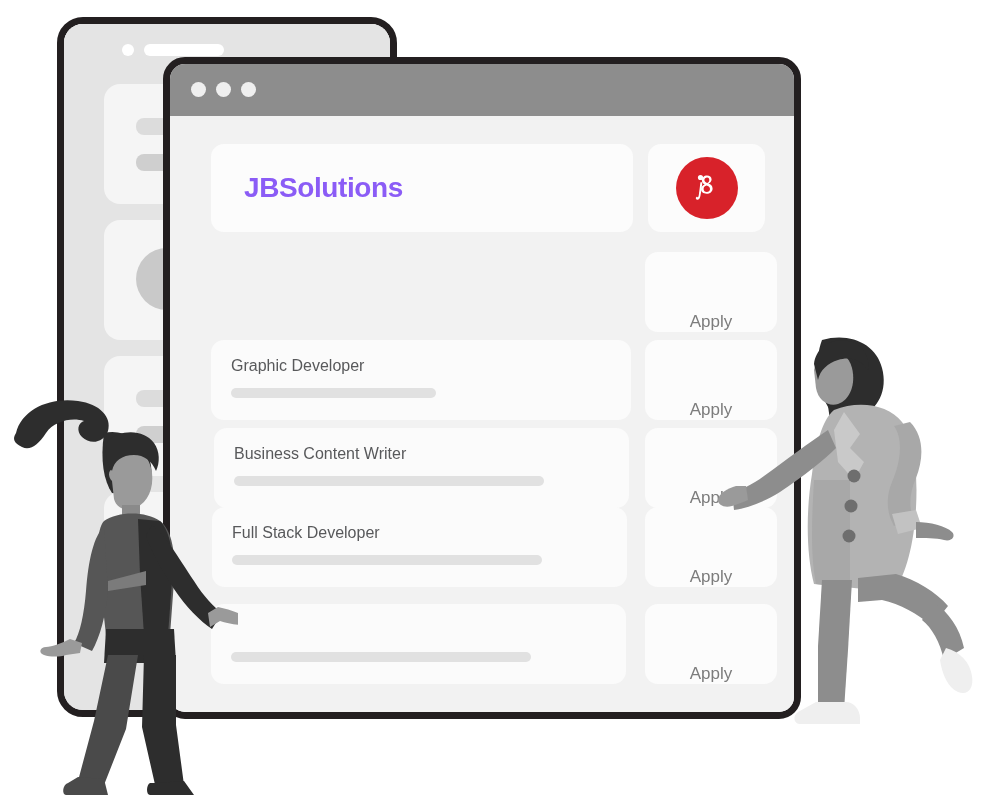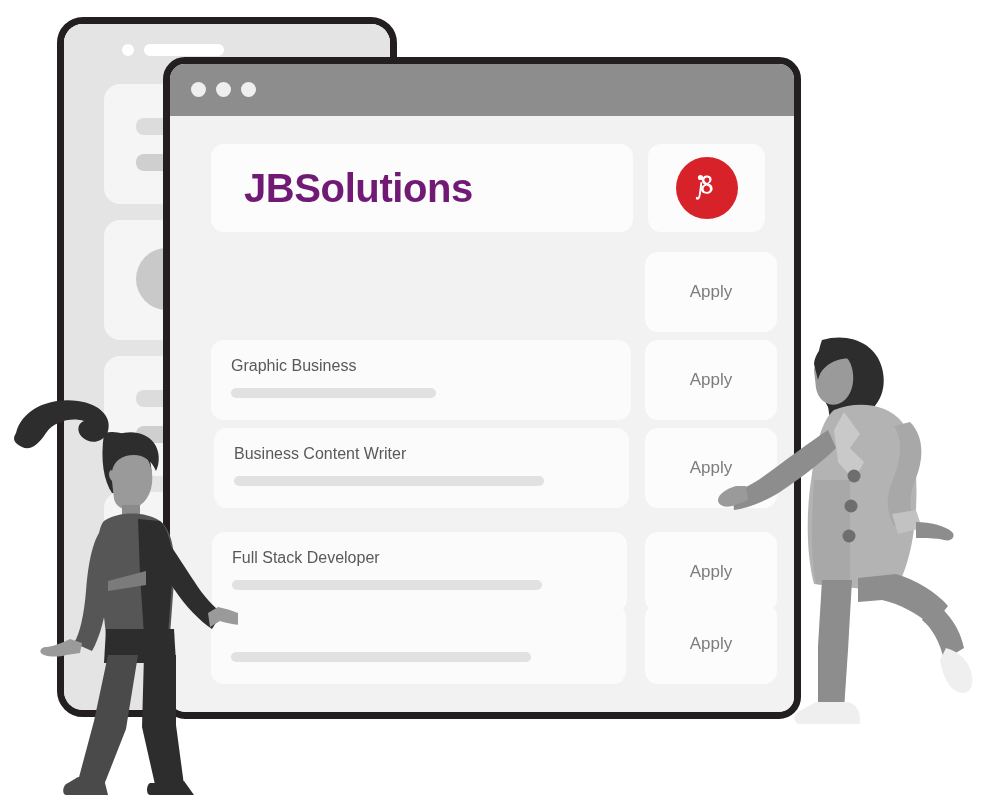--- a/index.html
+++ b/index.html
@@ -105,22 +105,22 @@
   }
   .brand-card{
     position:absolute;left:0;top:0;
     width:422px;height:88px;
     background:#fcfcfc;
     border-radius:13px;
     display:flex;align-items:center;
   }
   .brand-text{
     margin-left:33px;
-    color:#701a75;
-    font-size:40px;
+    color:#8b5cf6;
+    font-size:28px;
     font-weight:bold;
     letter-spacing:-0.4px;
   }
   .logo-card{
     position:absolute;left:437px;top:0;
     width:117px;height:88px;
     background:#fcfcfc;
     border-radius:13px;
     display:flex;align-items:center;justify-content:center;
   }
@@ -152,21 +152,21 @@
     position:absolute;left:20px;top:48px;
     height:10px;border-radius:5px;
     background:#e1e1e1;
   }
   .apply-card{
     position:absolute;top:0;
     left:434px;
     width:132px;height:80px;
     background:#fcfcfc;
     border-radius:13px;
-    display:flex;align-items:center;justify-content:center;
+    display:flex;align-items:flex-end;justify-content:center;
   }
   .apply-text{
     color:#7c7c7c;
     font-size:17px;
   }
 
   
   .person{position:absolute;}
   #person-left{left:8px;top:385px;width:230px;height:420px;}
   #person-right{left:718px;top:330px;width:266px;height:400px;}
@@ -233,39 +233,39 @@
       </div>
 
       <div class="job-row" style="top:136px;">
         <div class="apply-card" style="left:434px;">
           <span class="apply-text">Apply</span>
         </div>
       </div>
 
       <div class="job-row" style="top:224px;">
         <div class="job-card">
-          <div class="job-title">Graphic Business</div>
+          <div class="job-title">Graphic Developer</div>
           <div class="job-line" style="width:205px;"></div>
         </div>
         <div class="apply-card" style="left:434px;">
           <span class="apply-text">Apply</span>
         </div>
       </div>
 
       <div class="job-row" style="top:312px;left:44px;">
         <div class="job-card" style="width:415px;">
           <div class="job-title">Business Content Writer</div>
           <div class="job-line" style="width:310px;"></div>
         </div>
         <div class="apply-card" style="left:431px;">
           <span class="apply-text">Apply</span>
         </div>
       </div>
 
-      <div class="job-row" style="top:416px;left:42px;">
+      <div class="job-row" style="top:391px;left:42px;">
         <div class="job-card" style="width:415px;">
           <div class="job-title">Full Stack Developer</div>
           <div class="job-line" style="width:310px;"></div>
         </div>
         <div class="apply-card" style="left:433px;">
           <span class="apply-text">Apply</span>
         </div>
       </div>
 
       <div class="job-row" style="top:488px;left:41px;">

